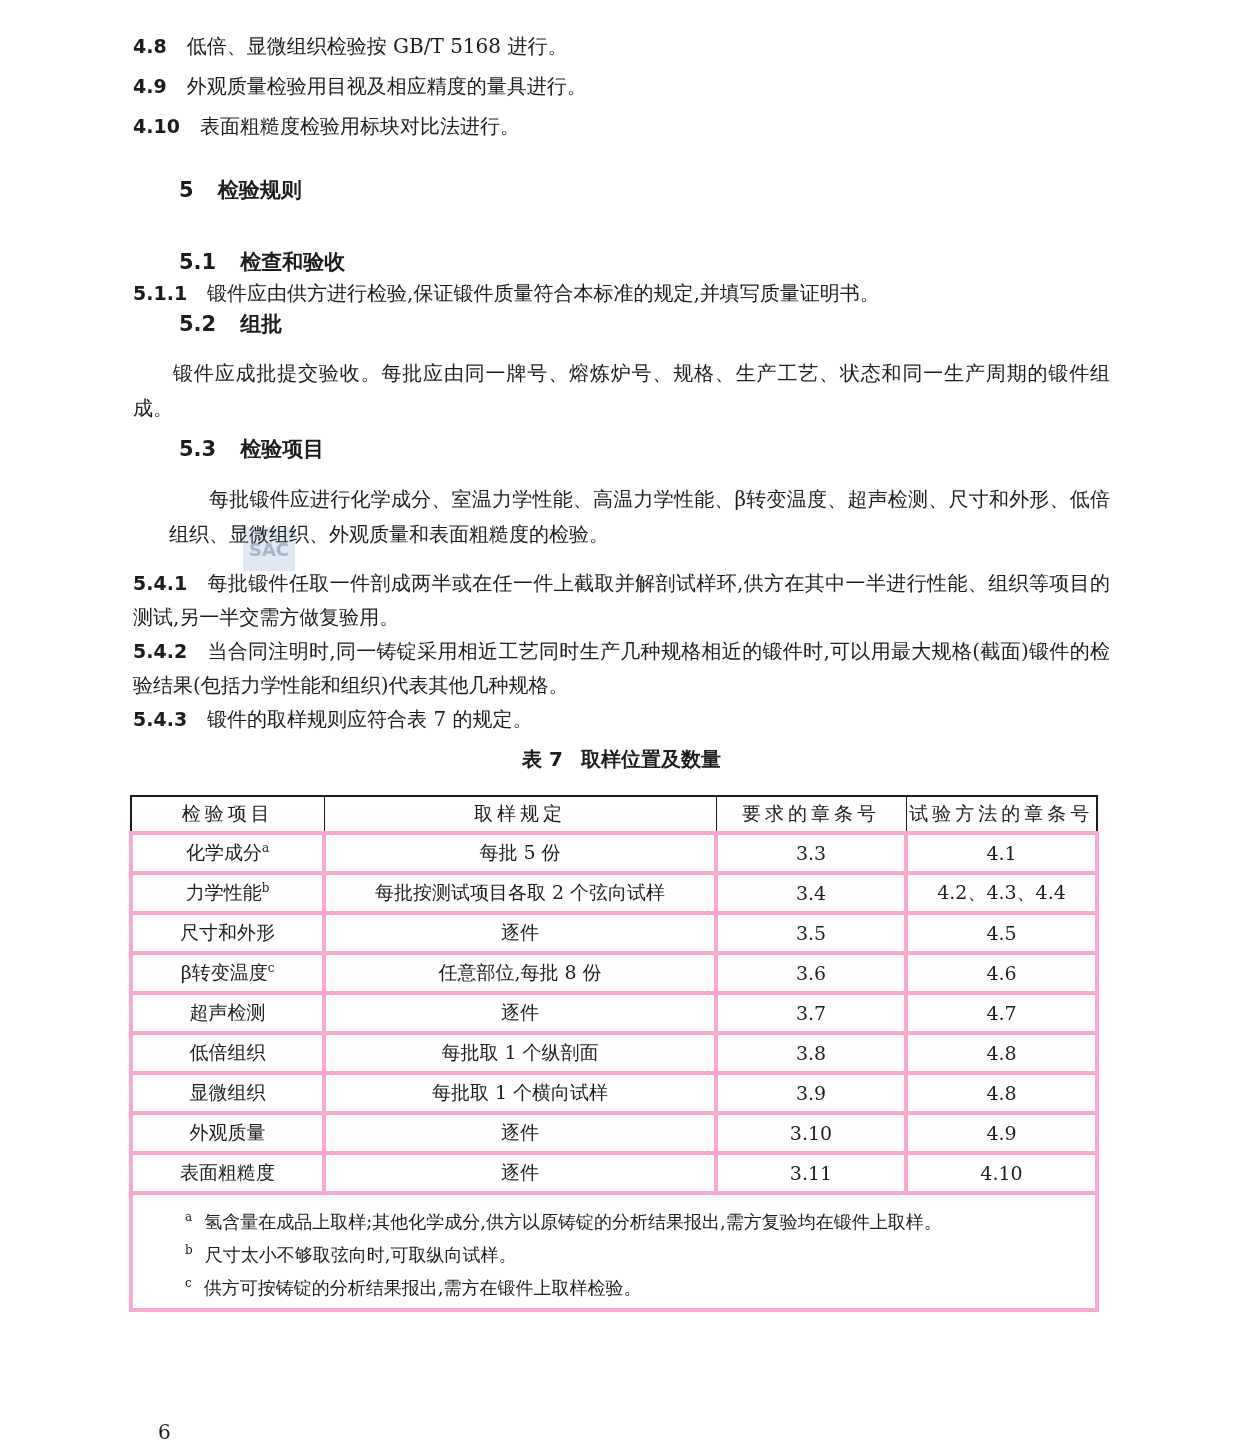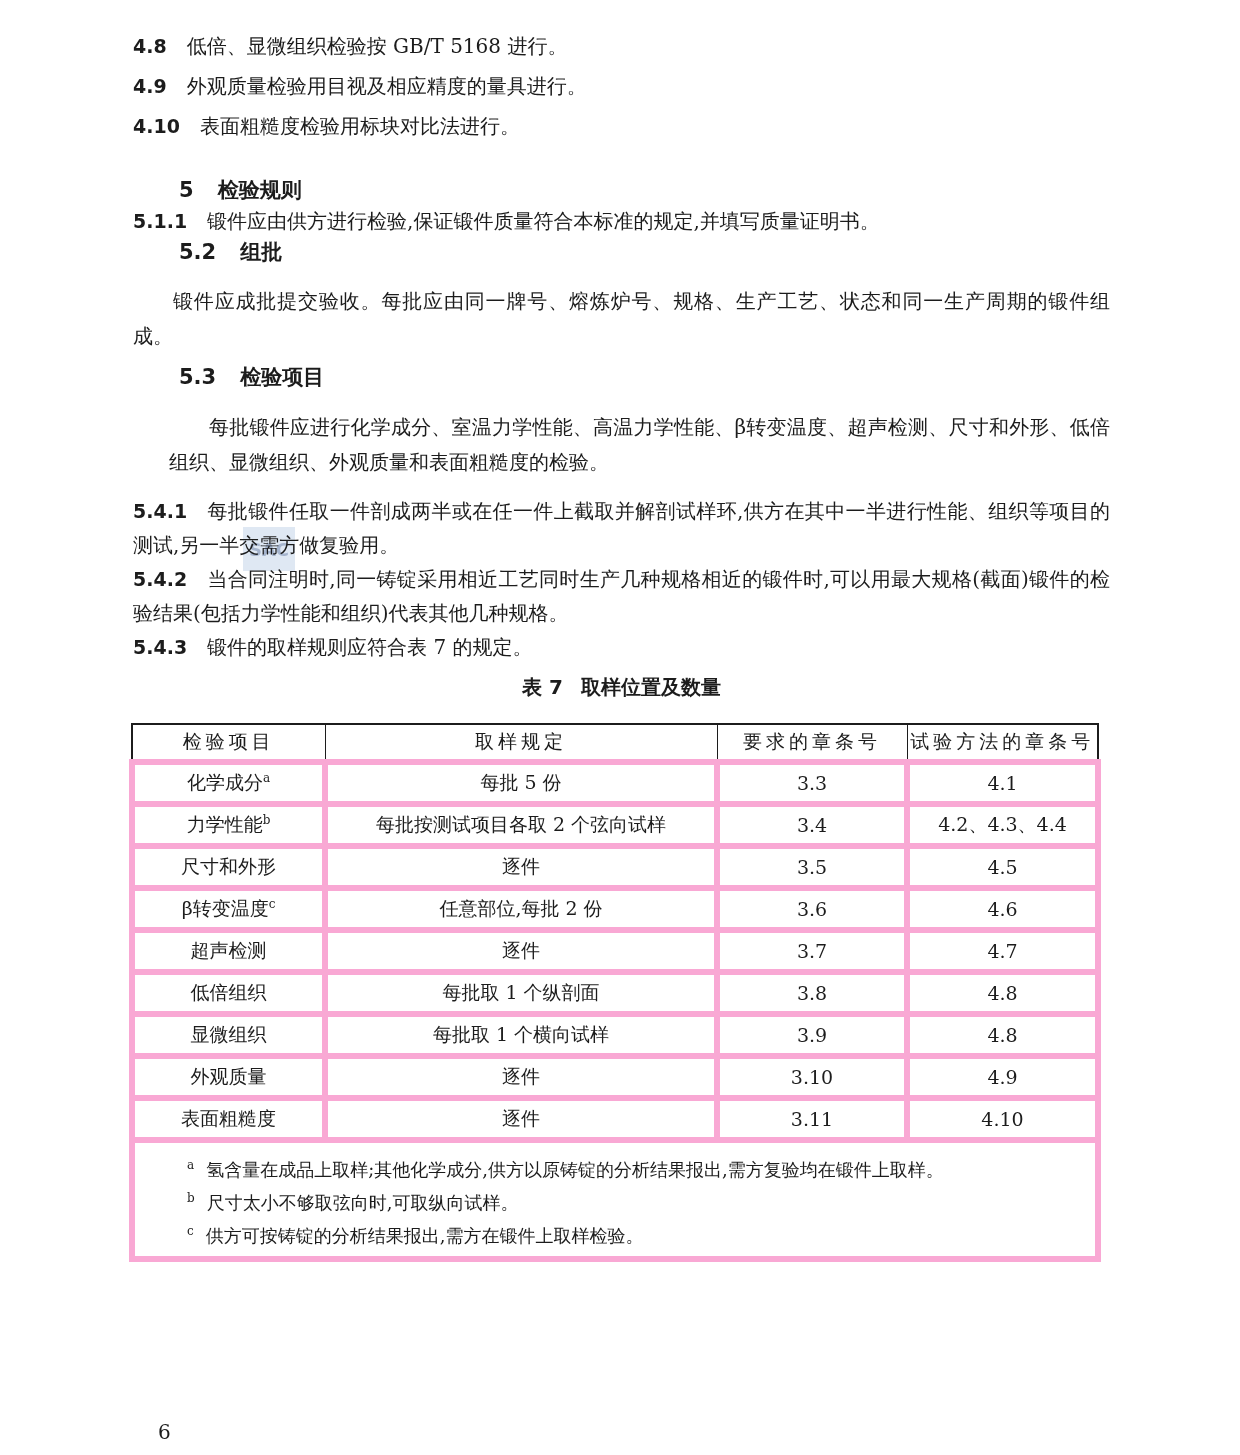--- a/index.html
+++ b/index.html
@@ -69,21 +69,21 @@
   table.t7 th {
     font-weight:normal; font-size:19px;
     letter-spacing:4px;
     height:34px; text-align:center; vertical-align:middle;
     border:1px solid #1c1c1c; border-bottom:2px solid #1c1c1c;
     padding:0;
   }
   table.t7 td {
     font-size:19px;
     height:36px; text-align:center; vertical-align:middle;
-    border:6px solid #f9a8d4;
+    border:4px solid #f9a8d4;
     padding:0;
   }
   table.t7 sup { font-size:12px; }
   tr.footnote-row td {
     border-top:2px solid #1c1c1c;
     text-align:left; height:auto;
     padding:8px 14px 6px 52px;
   }
   .footnote-line { font-size:18px; line-height:29px; }
   .footnote-line sup {
@@ -103,20 +103,21 @@
   <div class="watermark">SAC</div>
 
   <div class="content">
 
     <div class="clause-line"><span class="clause-num">4.8</span><span>低倍、显微组织检验按 GB/T 5168 进行。</span></div>
     <div class="clause-line"><span class="clause-num">4.9</span><span>外观质量检验用目视及相应精度的量具进行。</span></div>
     <div class="clause-line"><span class="clause-num">4.10</span><span>表面粗糙度检验用标块对比法进行。</span></div>
 
     <div class="heading h5"><span class="h-num">5</span><span>检验规则</span></div>
 
+    <div class="heading h51"><span class="h-num">5.1</span><span>检查和验收</span></div>
 
     <div class="clause-para c511"><span class="clause-num">5.1.1</span><span>锻件应由供方进行检验,保证锻件质量符合本标准的规定,并填写质量证明书。</span></div>
 
 
     <div class="heading h52"><span class="h-num">5.2</span><span>组批</span></div>
 
     <div class="body-para">锻件应成批提交验收。每批应由同一牌号、熔炼炉号、规格、生产工艺、状态和同一生产周期的锻件组成。</div>
 
     <div class="heading h53"><span class="h-num">5.3</span><span>检验项目</span></div>
 
@@ -160,21 +161,21 @@
           <td>4.2、4.3、4.4</td>
         </tr>
         <tr>
           <td><span>尺寸和外形</span><sup></sup></td>
           <td>逐件</td>
           <td>3.5</td>
           <td>4.5</td>
         </tr>
         <tr>
           <td><span>β转变温度</span><sup>c</sup></td>
-          <td>任意部位,每批 2 份</td>
+          <td>任意部位,每批 8 份</td>
           <td>3.6</td>
           <td>4.6</td>
         </tr>
         <tr>
           <td><span>超声检测</span><sup></sup></td>
           <td>逐件</td>
           <td>3.7</td>
           <td>4.7</td>
         </tr>
         <tr>

